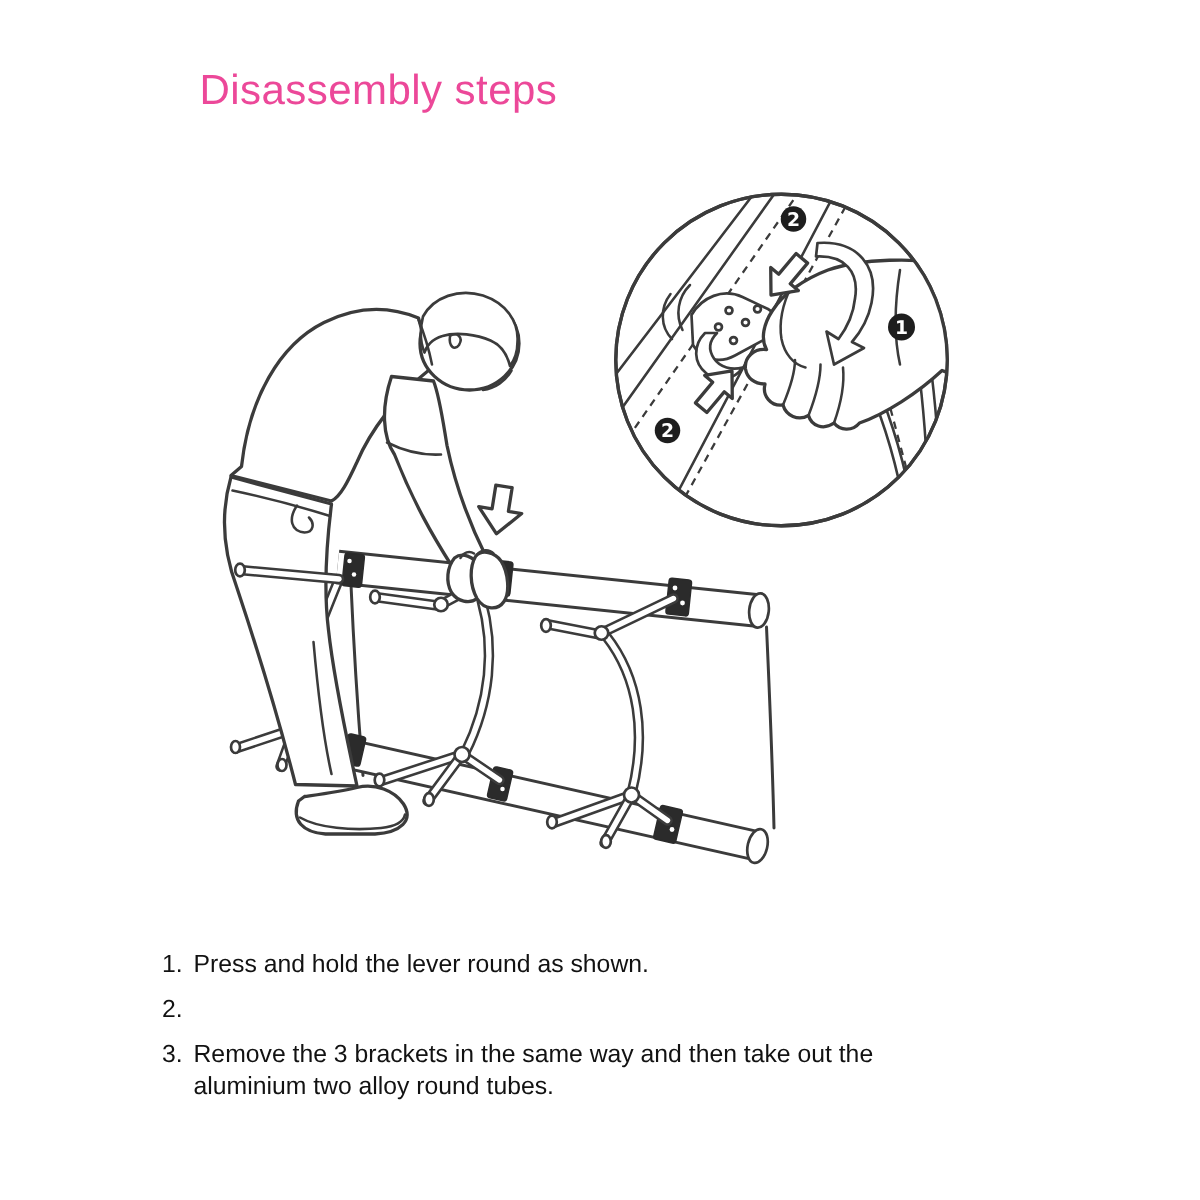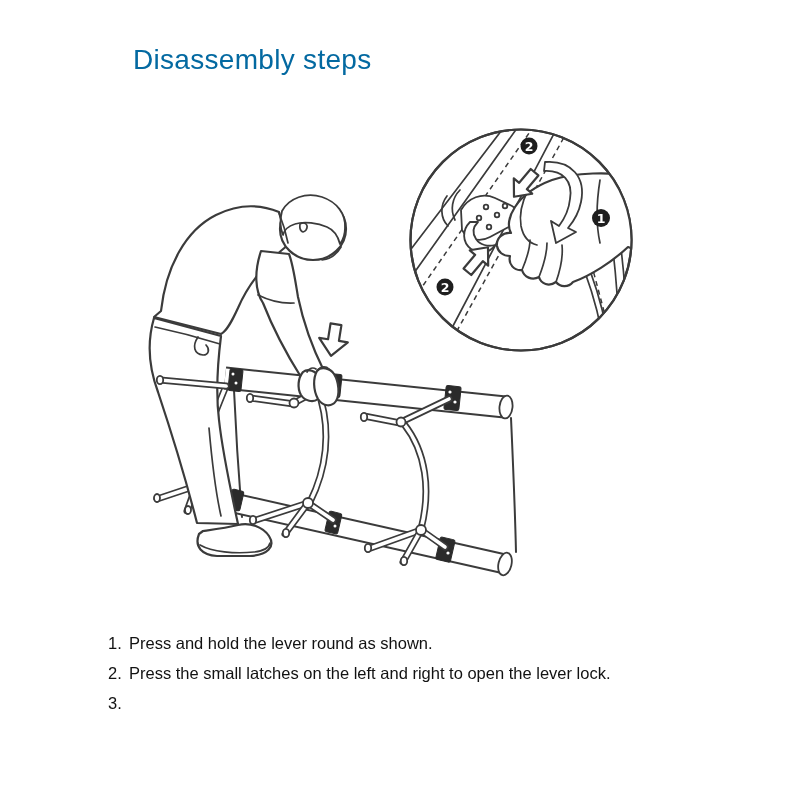--- a/index.html
+++ b/index.html
@@ -1,19 +1,19 @@
 <!DOCTYPE html>
 <html><head>
 <meta charset="utf-8">
 <style>
   html,body{margin:0;padding:0;background:#fff;}
   .page{position:relative;width:800px;height:800px;background:#ffffff;overflow:hidden;
         font-family:"Liberation Sans",sans-serif;}
   .title{position:absolute;left:133px;top:44px;font-size:28px;font-weight:400;
-         color:#0369a1;letter-spacing:.3px;}
+         color:#ec4899;letter-spacing:.3px;}
   .illus{position:absolute;left:0;top:0;width:800px;height:800px;}
   .steps{position:absolute;left:108px;top:633px;width:620px;}
   .step{display:flex;font-size:16.5px;line-height:21px;color:#121212;margin-bottom:9px;}
   .step .num{flex:0 0 21px;}
   .step .txt{white-space:pre-line;}
   
   .ln{fill:none;stroke:#3b3b3b;stroke-width:2;stroke-linecap:round;stroke-linejoin:round;}
   .ln15{fill:none;stroke:#3b3b3b;stroke-width:1.7;stroke-linecap:round;}
   .dash{fill:none;stroke:#3b3b3b;stroke-width:1.5;stroke-dasharray:5 4;}
   .wfill{fill:#ffffff;stroke:#3b3b3b;stroke-width:2.2;stroke-linecap:round;stroke-linejoin:round;}
@@ -273,20 +273,21 @@
     </g>
   </svg>
 
   <div class="steps">
     <div class="step">
       <span class="num">1.</span>
       <span class="txt">Press and hold the lever round as shown.</span>
     </div>
     <div class="step">
       <span class="num">2.</span>
-      <span class="txt">Press the small latches on the left and right to open the lever lock.</span>
     </div>
     <div class="step">
       <span class="num">3.</span>
+      <span class="txt">Remove the 3 brackets in the same way and then take out the
+aluminium two alloy round tubes.</span>
     </div>
   </div>
 
 </div>
 
 </body></html>

